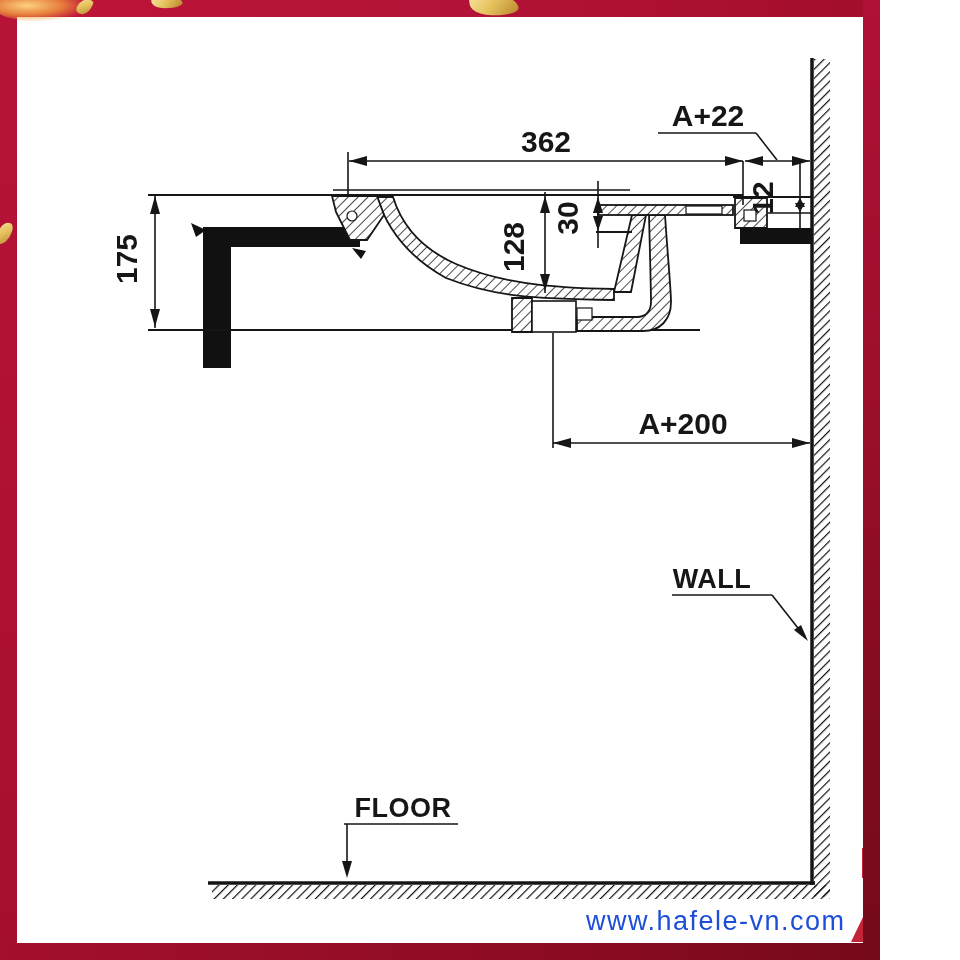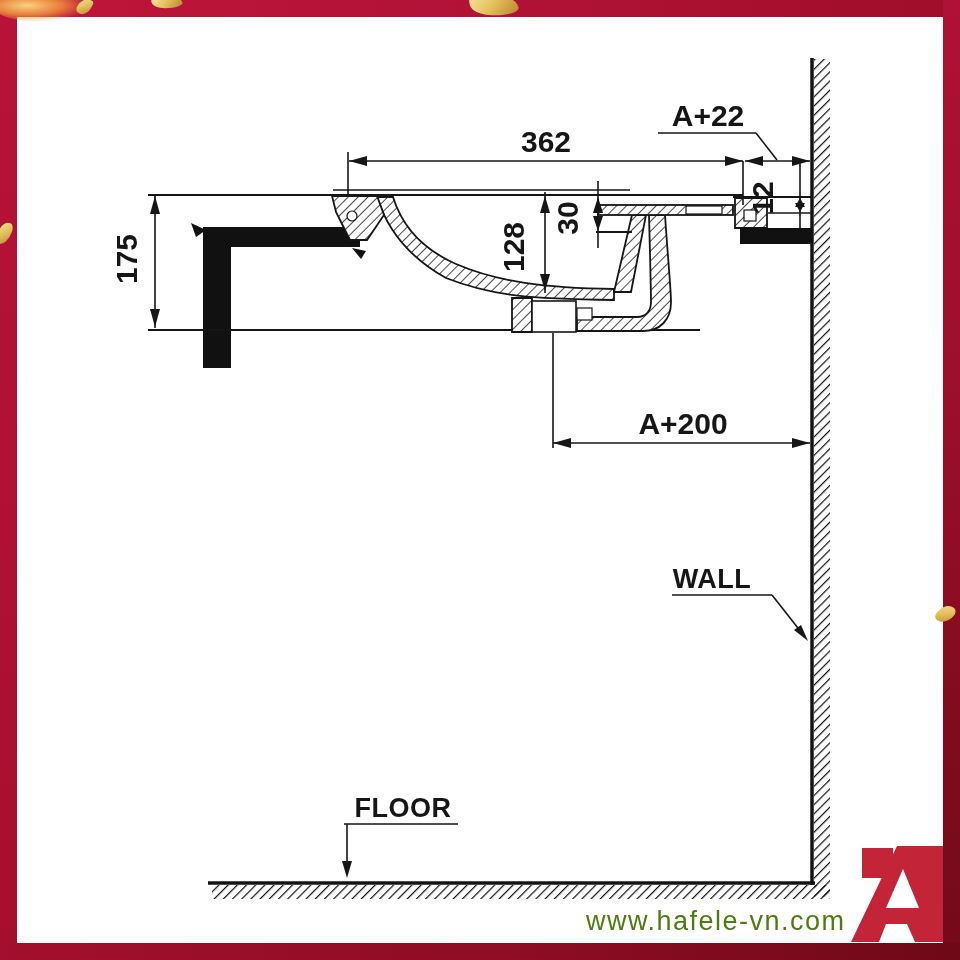--- a/index.html
+++ b/index.html
@@ -1,17 +1,17 @@
 <!DOCTYPE html>
 <html><head>
 <meta charset="utf-8">
 <style>
   html,body{margin:0;padding:0;background:#fff;}
   #stage{
-    position:relative;width:960px;height:960px;overflow:hidden;
+    position:relative;width:880px;height:960px;overflow:hidden;
     background:#ffffff;font-family:"Liberation Sans",sans-serif;
   }
   .border-strip{position:absolute;z-index:30;}
   #border-top{left:0;top:0;width:960px;height:17px;
     background:linear-gradient(90deg,#c01439 0%,#b31338 45%,#a80f2f 80%,#9e0d2b 100%);}
   #border-left{left:0;top:0;width:17px;height:960px;
     background:linear-gradient(180deg,#b71338 0%,#ae1134 55%,#a50f2e 100%);}
   #border-right{right:0;top:0;width:17px;height:960px;
     background:linear-gradient(180deg,#b01136 0%,#9a0e2b 45%,#7e0b1e 78%,#740a1b 100%);}
   #border-bottom{left:0;bottom:0;width:960px;height:17px;
@@ -22,21 +22,21 @@
   .curl{background:linear-gradient(135deg,#f6e09a 0%,#e6c35f 45%,#b9892e 100%);}
   #confetti-1{left:78px;top:-2px;width:13px;height:17px;border-radius:70% 20% 60% 30%;transform:rotate(28deg);}
   #confetti-2{left:152px;top:-4px;width:30px;height:13px;border-radius:10% 80% 20% 80%;transform:rotate(-14deg);}
   #confetti-3{left:470px;top:-6px;width:48px;height:22px;border-radius:15% 85% 25% 75%;transform:rotate(-8deg);}
   #confetti-4{left:-2px;top:222px;width:13px;height:23px;border-radius:60% 30% 70% 25%;transform:rotate(18deg);}
   #confetti-5{left:938px;top:604px;width:15px;height:20px;border-radius:65% 30% 70% 25%;transform:rotate(40deg);z-index:36;}
   #drawing-svg{position:absolute;left:0;top:0;z-index:10;}
   #logo-svg{position:absolute;left:0;top:0;z-index:20;}
   #website{
     position:absolute;z-index:25;left:586px;top:906px;width:260px;
-    color:#4d7c0f;font-size:27px;letter-spacing:1.5px;font-weight:400;
+    color:#1d4ed8;font-size:27px;letter-spacing:1.5px;font-weight:400;
     font-family:"Liberation Sans",sans-serif;white-space:nowrap;
   }
   text{font-family:"Liberation Sans",sans-serif;font-weight:700;fill:#161616;}
   .dim-txt{font-size:30px;}
   .lbl-txt{font-size:27px;letter-spacing:.5px;}
 </style>
 </head>
 <body>
 
 <div id="stage">

